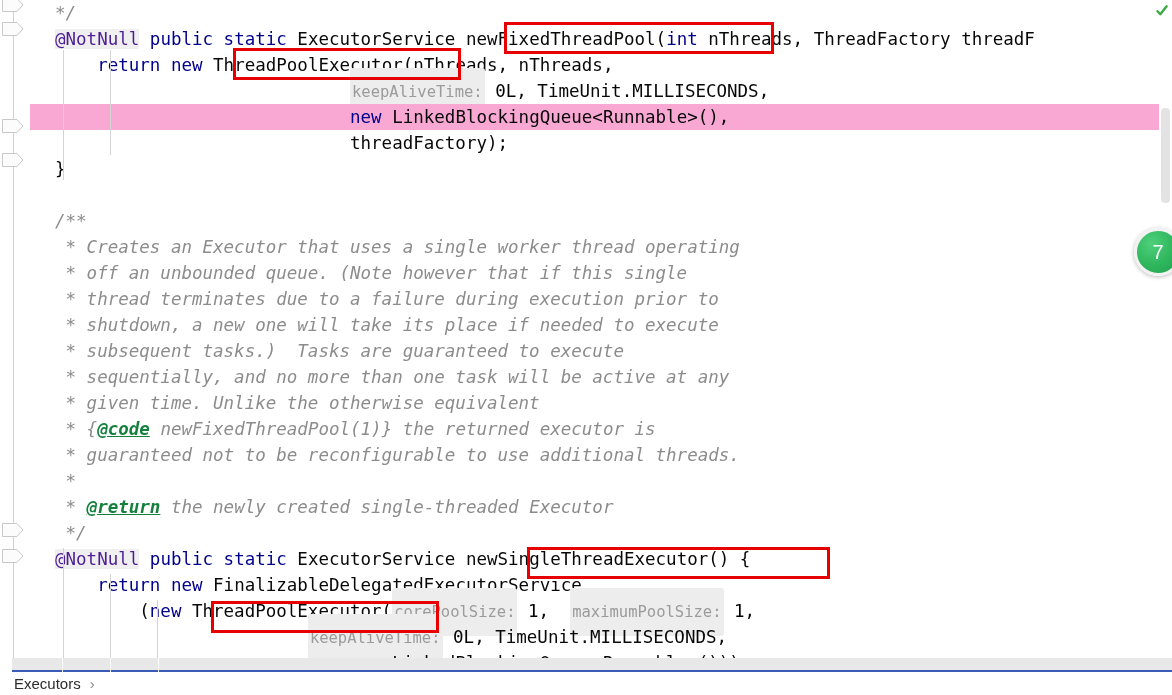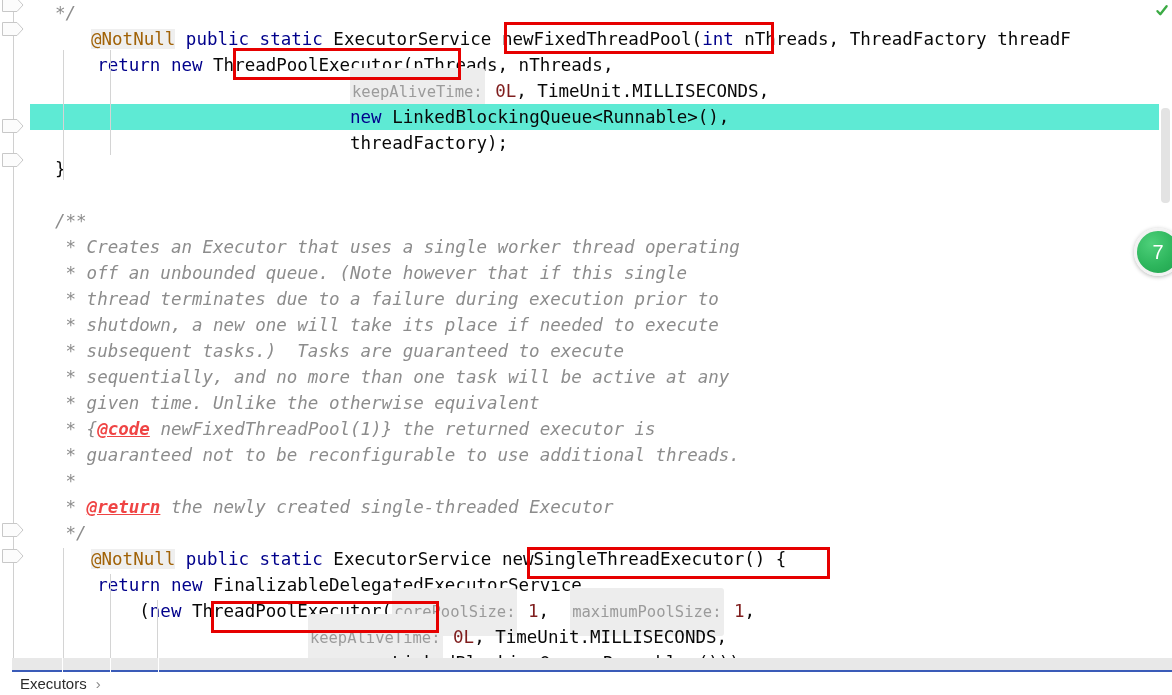--- a/index.html
+++ b/index.html
@@ -55,36 +55,36 @@
     line-height: 26px;
     color: #080808;
   }
   .line {
     position: relative;
     height: 26px;
     line-height: 26px;
     padding-left: 55px;
     white-space: pre;
   }
-  .line.hl { background: #5eead4; }
+  .line.hl { background: #f9a8d4; }
 
   
   .indent-guide {
     position: absolute;
     width: 1px;
     background: #d4d4d4;
     z-index: 1;
   }
 
   
   .kw   { color: #00008b; font-weight: normal; }
-  .num  { color: #7f1d1d; }
-  .annot { color: #a16207; background: #efefef; margin-left: 36px; }
+  .num  { color: #000000; }
+  .annot { color: #4c1d95; background: #efefef; }
   .doc  { color: #8c8c8c; font-style: italic; }
-  .doc-tag { color: #ef4444; font-style: italic; font-weight: bold; text-decoration: underline; }
+  .doc-tag { color: #15803d; font-style: italic; font-weight: bold; text-decoration: underline; }
   .hint {
     color: #9b9b9b;
     background: #ededed;
     border-radius: 3px;
     font-size: 15.5px;
     padding: 15px 2px;
   }
 
   
   .redbox {
@@ -165,21 +165,21 @@
     z-index: 15;
   }
   .breadcrumb {
     position: absolute;
     left: 0; bottom: 0;
     width: 1172px;
     height: 23px;
     background: #ffffff;
     display: flex;
     align-items: center;
-    padding-left: 20px;
+    padding-left: 14px;
     font-family: "Liberation Sans", sans-serif;
     font-size: 15px;
     color: #2b2b2b;
     z-index: 16;
     overflow: hidden;
   }
   .breadcrumb .crumb { line-height: 23px; }
   .breadcrumb .sep {
     color: #8a8a8a;
     margin: 0 9px;

